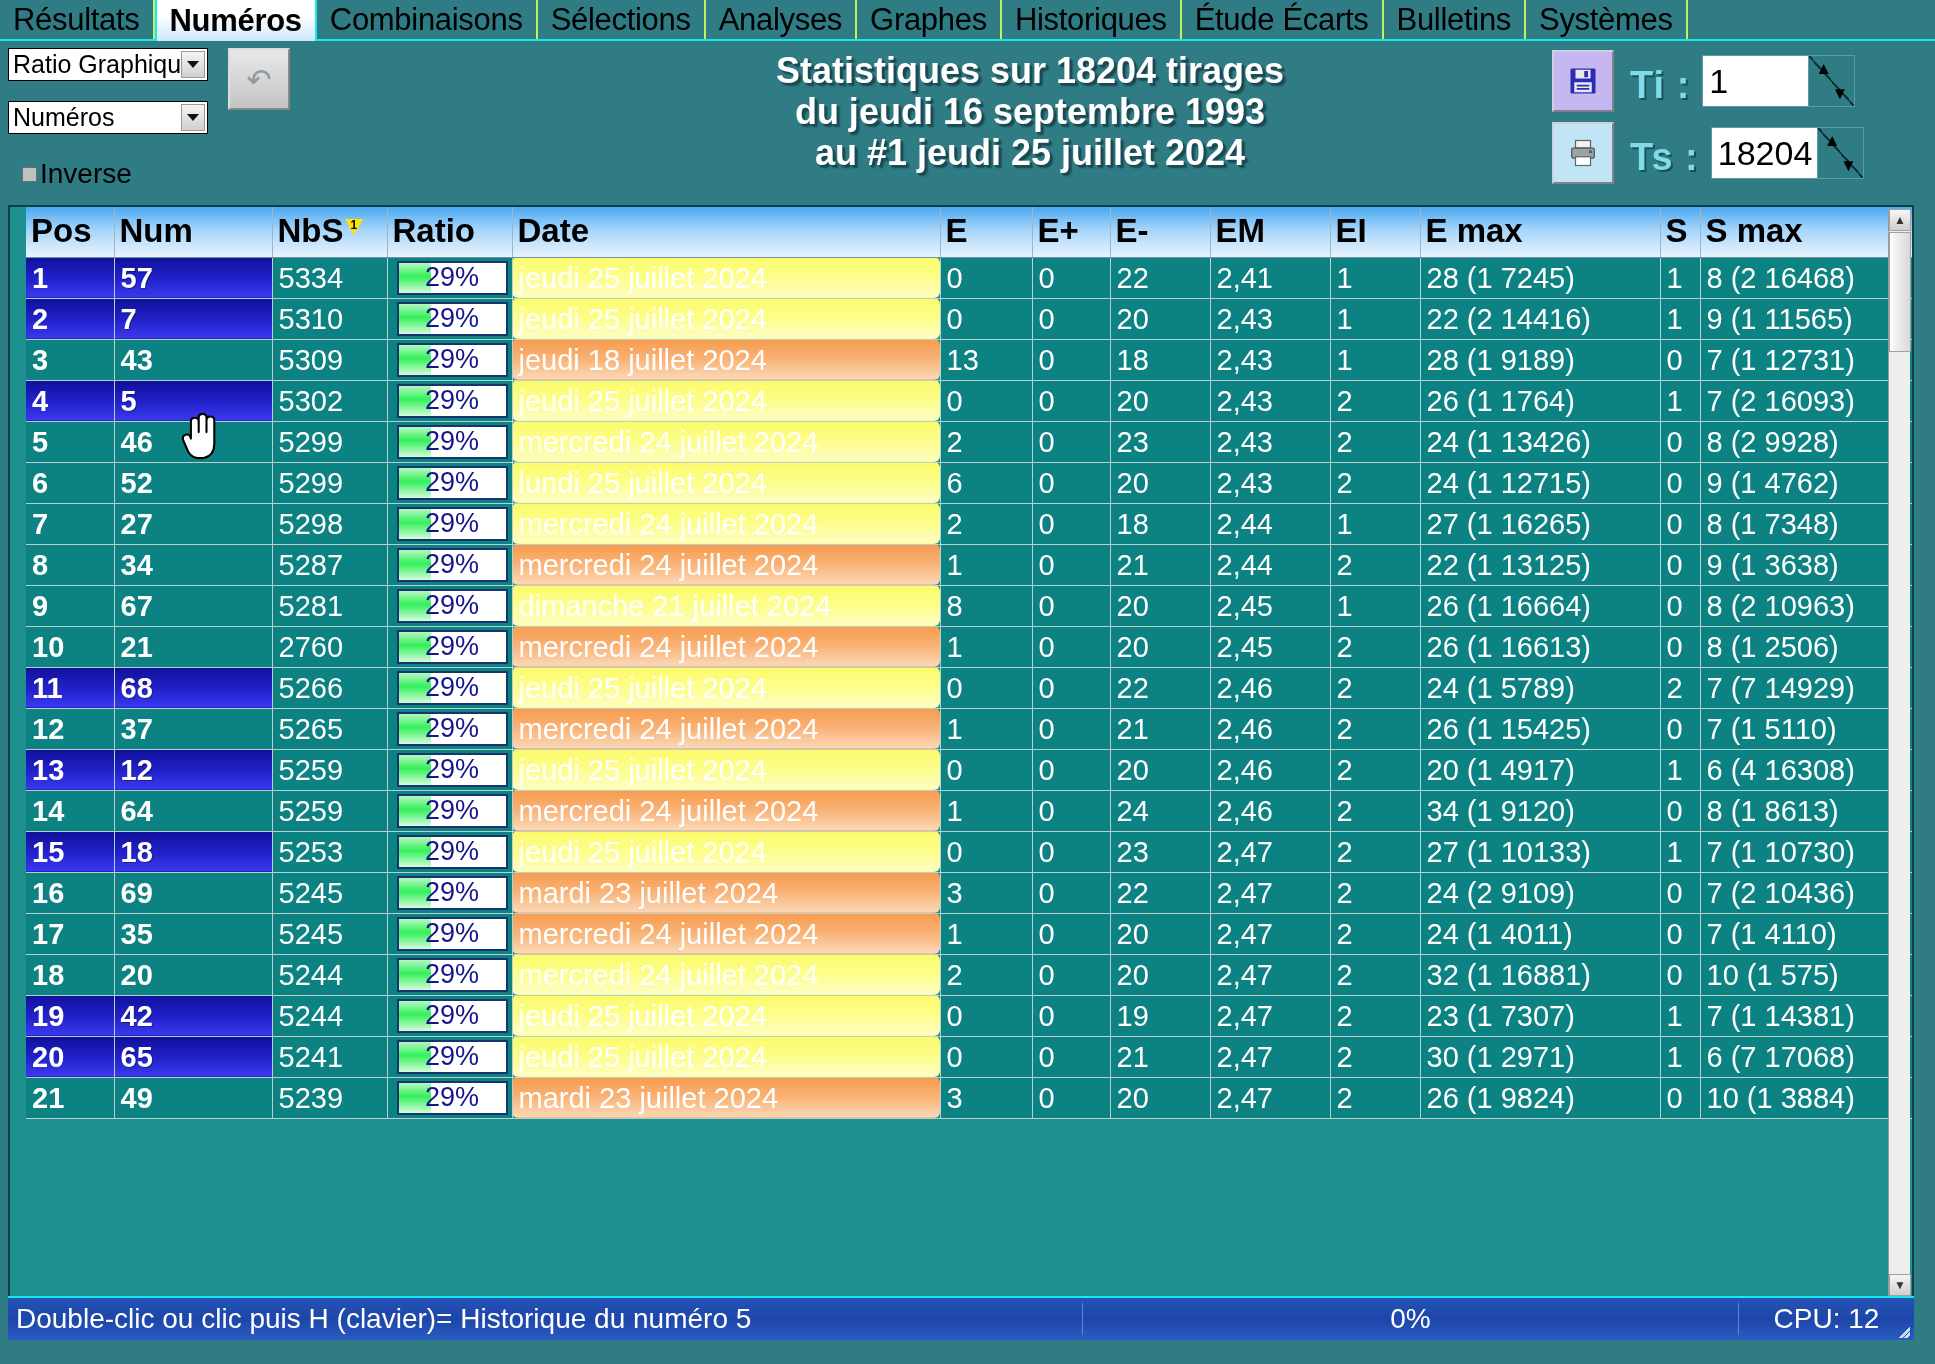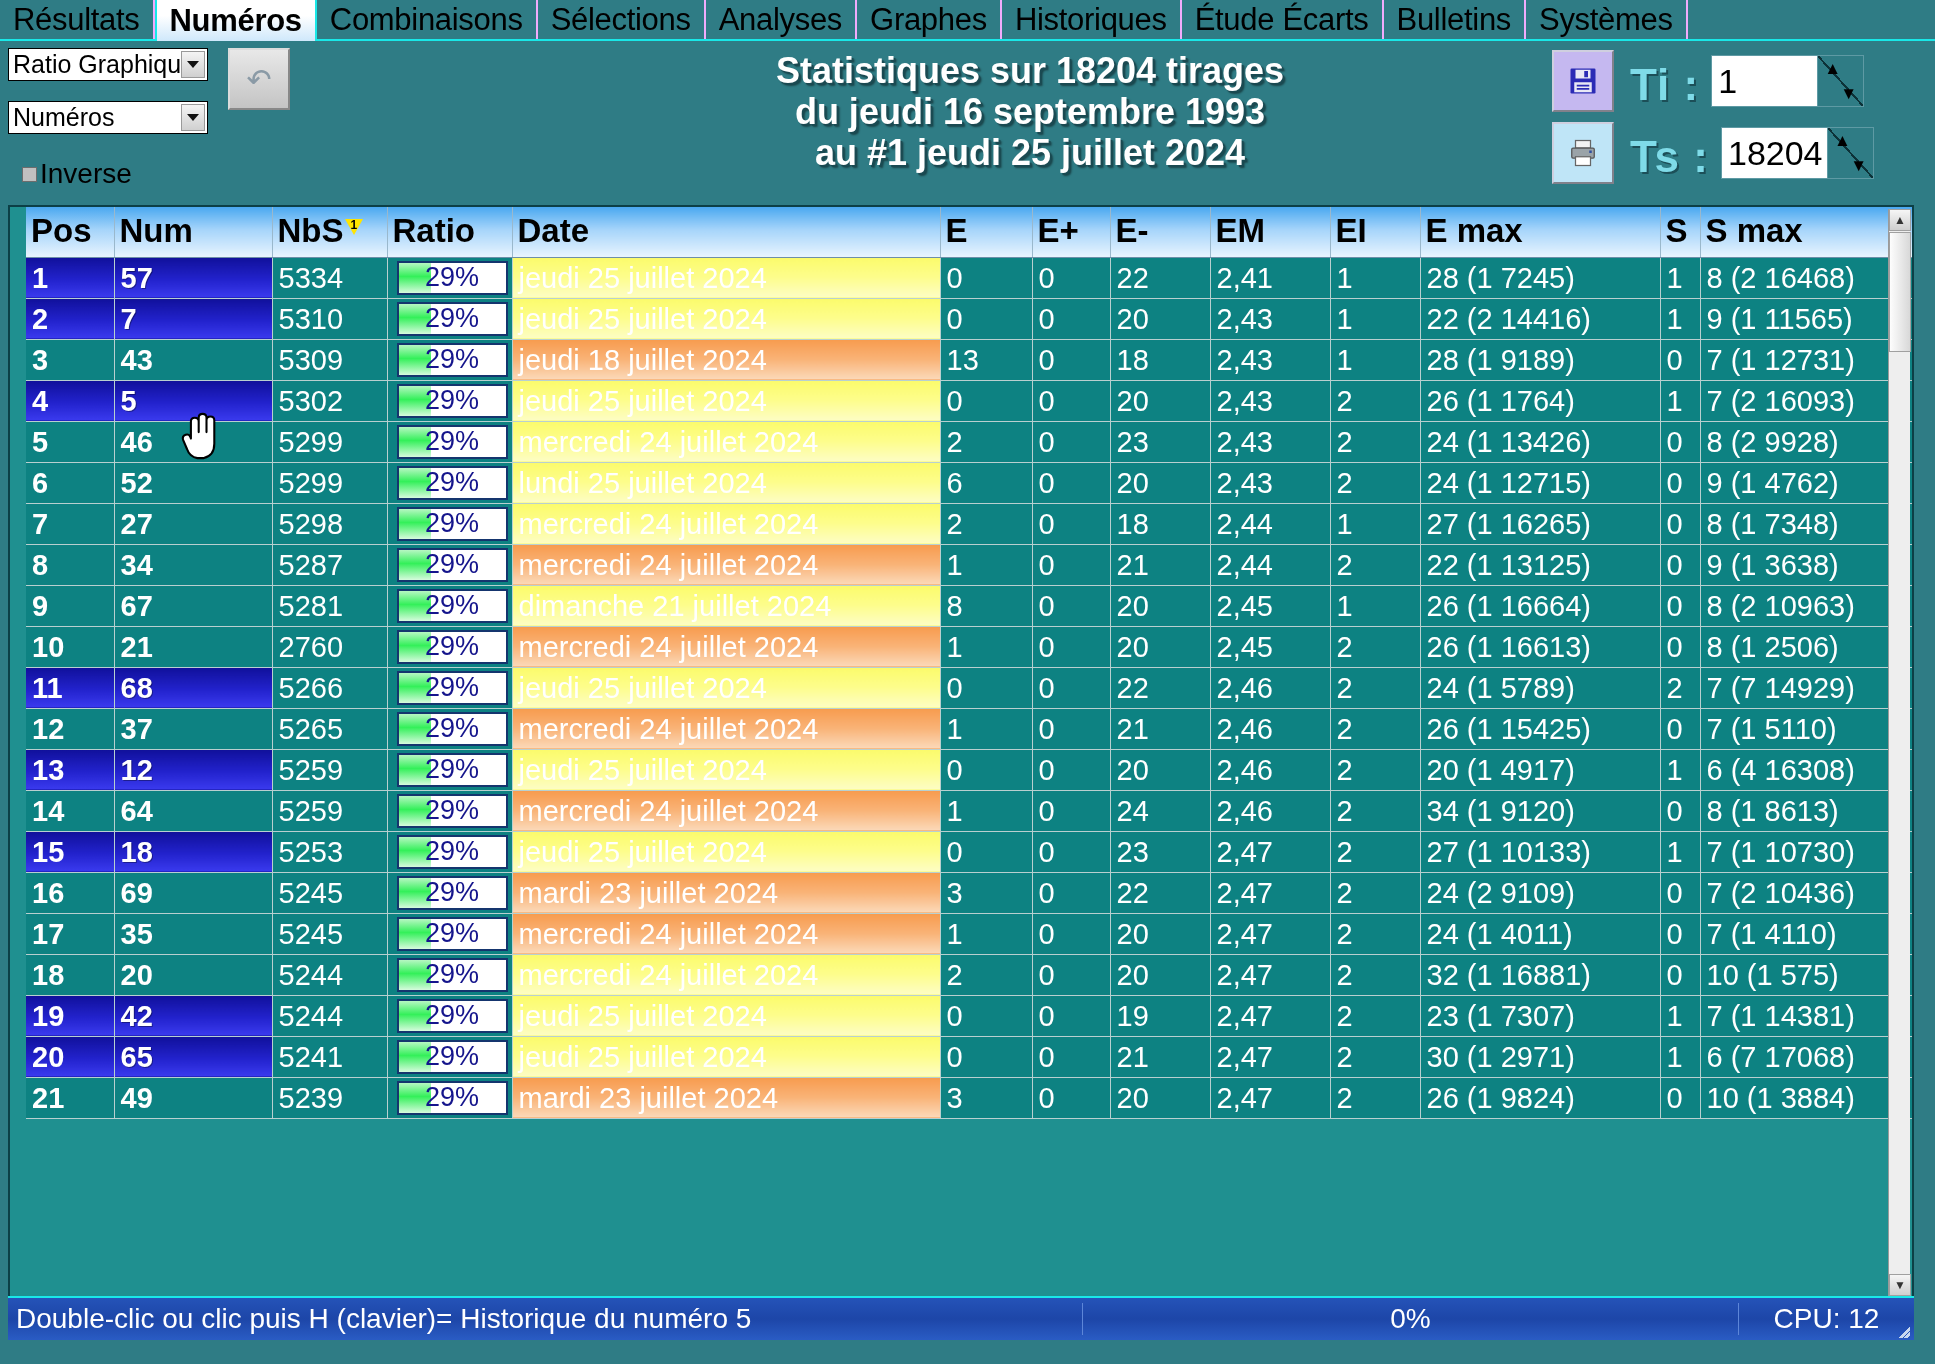--- a/index.html
+++ b/index.html
@@ -25,21 +25,21 @@
     border-bottom: 2px solid #19e8e8;
     display: flex; align-items: stretch;
   }
   .tab {
     position: relative;
     padding: 0 13px;
     display: flex; align-items: center;
     font-size: 31px;
     color: #000;
     background: #2f7c85;
-    border-right: 2px solid #f0abfc;
+    border-right: 2px solid #bef264;
     white-space: nowrap;
     letter-spacing: -0.3px;
   }
   .tab.active {
     background: linear-gradient(to bottom, #ffffff 0%, #ffffff 38%, #cfe8fb 100%);
     font-weight: bold;
     border-right: 2px solid #19e8e8;
     border-left: 2px solid #19e8e8;
     margin-bottom: -2px;
     z-index: 3;
@@ -117,21 +117,21 @@
   .tools { position: absolute; left: 1552px; top: 50px; }
   .toolrow { display: flex; align-items: center; margin-bottom: 10px; }
   .iconbtn {
     width: 62px; height: 62px;
     border: 2px outset #cfcfdf;
     display: flex; align-items: center; justify-content: center;
   }
   .iconbtn.save { background: #c5b8f0; }
   .iconbtn.print { background: #bfe5f7; }
   .spinlabel {
-    font-size: 44px; color: #7fdbe8; font-weight: bold;
+    font-size: 38px; color: #7fdbe8; font-weight: bold;
     margin: 8px 12px 0 16px;
     text-shadow: 2px 2px 0 #1c4f58;
     letter-spacing: 1px;
   }
   .spin {
     position: relative;
     width: 153px; height: 52px;
     background: #fff;
     border: 1px solid #5e9aa4;
     display: flex; align-items: center;
@@ -244,21 +244,21 @@
     position: absolute; left: 0; top: 0; bottom: 0;
     background: linear-gradient(to bottom, #b6f7c2 0%, #34f05a 45%, #d6fbdd 100%);
   }
   .ratiotext {
     position: absolute; left: 0; right: 0; top: 0; bottom: 0;
     display: flex; align-items: center; justify-content: center;
     font-size: 27px; color: #15158c; font-weight: normal;
     line-height: 1;
   }
 
-  td.date { color: #000; font-size: 29px; padding-left: 6px; }
+  td.date { color: #000; font-size: 29px; padding-left: 6px; border-radius: 6px; }
   td.date.y { background: linear-gradient(to bottom, #fbfb6b 0%, #fdfd8c 50%, #fdfdc4 100%); }
   td.date.o { background: linear-gradient(to bottom, #f79b4e 0%, #f9b377 50%, #fbd9b9 100%); }
 
   
   .vscroll {
     position: absolute; right: 2px; top: 2px;
     width: 22px; bottom: 2px;
     background: #eeeeee;
     border-left: 1px solid #9a9a9a;
   }

